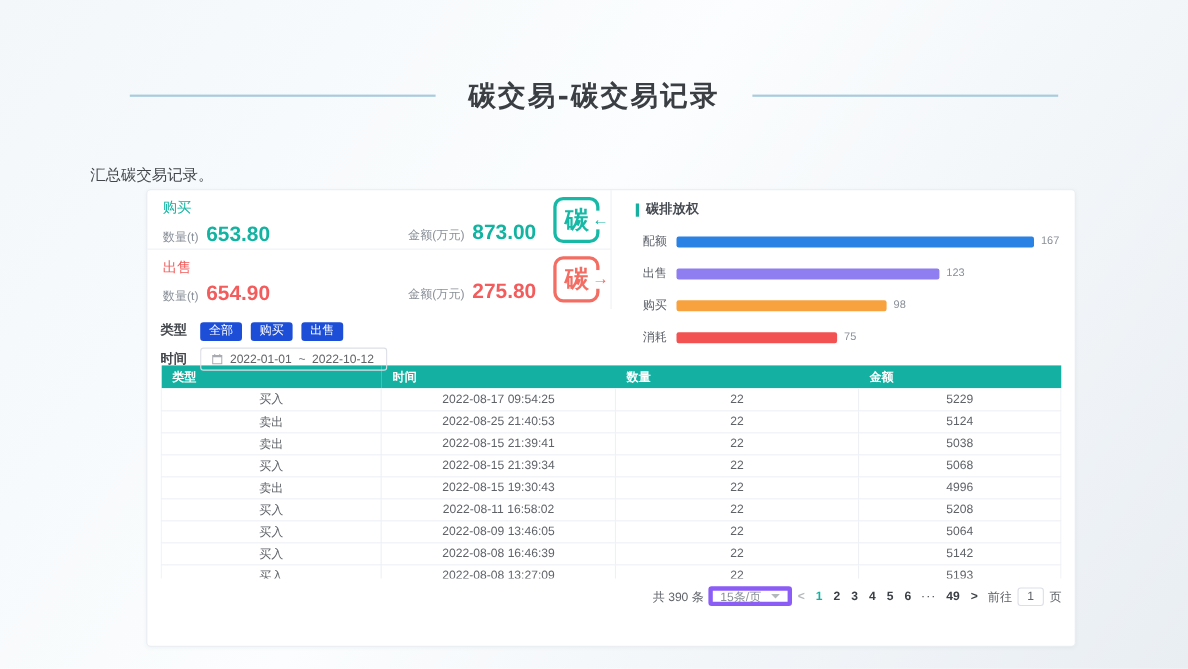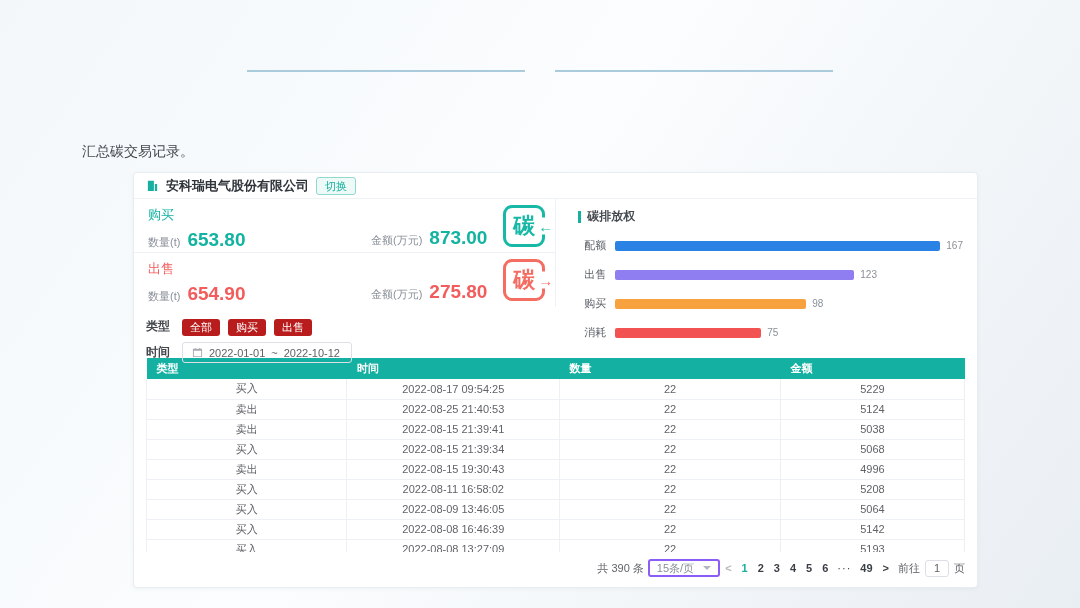--- a/index.html
+++ b/index.html
@@ -4,21 +4,21 @@
 <style>
   * { margin:0; padding:0; box-sizing:border-box; }
   html,body { width:1080px; height:608px; overflow:hidden;
     font-family:"Liberation Sans","DejaVu Sans",sans-serif; }
   body { background:linear-gradient(125deg,#f3f7fa 0%,#fbfdfe 45%,#e9eef3 100%); position:relative; }
 
   
   .title-row { position:absolute; top:70px; left:0; right:0; display:flex; align-items:center; justify-content:center; gap:30px; }
   .title-line { width:278px; height:2px; background:#a9cbdc; }
   .slide-title { font-family:"DejaVu Serif","Liberation Serif",serif; font-weight:bold; font-size:25px; color:#3b3e42; letter-spacing:2px; }
-  .subtitle { position:absolute; left:82px; top:143px; font-size:14px; color:#43474c; }
+  .subtitle { position:absolute; left:82px; top:151px; font-size:14px; color:#43474c; }
 
   
   .card { position:absolute; left:133px; top:172px; width:845px; height:416px; background:#fff; border:1px solid #e8edf2; border-radius:4px; box-shadow:0 1px 4px rgba(60,80,100,.06); }
 
   .card-header { height:26px; padding:0 12px; display:flex; align-items:center; gap:7px; border-bottom:1px solid #eef1f5; }
   .company-name { font-size:13px; font-weight:bold; color:#2f343a; }
   .switch-btn { font-size:11px; color:#17b0a0; background:#eefaf8; border:1px solid #8fd9cf; border-radius:3px; padding:1px 8px; line-height:14px; cursor:pointer; }
 
   .card-body { display:flex; height:108px; }
   .stats { width:423px; border-right:1px solid #eef1f5; }
@@ -43,66 +43,58 @@
   .bars { margin-top:13px; display:flex; flex-direction:column; gap:14px; }
   .bar-row { display:flex; align-items:center; }
   .bar-label { width:36px; text-align:right; margin-right:9px; font-size:11px; color:#5a5e66; flex:none; }
   .bar-fill { height:10px; border-radius:2px; flex:none; }
   .bar-value { margin-left:6px; font-size:10px; color:#8a9099; }
 
   
   .filters { padding:10px 12px 0; height:51px; }
   .filter-row { display:flex; align-items:center; margin-bottom:6px; }
   .filter-label { width:36px; font-size:12px; font-weight:600; color:#43474c; flex:none; }
-  .type-btn { background:#b91c1c; color:#fff; border:none; font-size:11px; padding:2px 8px; border-radius:3px; margin-right:8px; line-height:13px; cursor:pointer; }
+  .type-btn { background:#1d4ed8; color:#fff; border:none; font-size:11px; padding:2px 8px; border-radius:3px; margin-right:8px; line-height:13px; cursor:pointer; }
   .date-box { display:flex; align-items:center; border:1px solid #dcdfe6; border-radius:3px; width:170px; height:21px; padding:0 9px; font-size:11px; color:#606266; gap:4px; }
   .date-box .dval { flex:1; text-align:center; }
 
   
   .table-wrap { margin:0 12px; height:194px; overflow:hidden; }
   table { width:100%; border-collapse:collapse; }
   th { background:#14b1a2; color:#fff; font-size:11px; font-weight:bold; text-align:left; height:21px; padding:0 10px; }
   td { font-size:11px; color:#5f6368; height:20px; padding:0 10px; border-bottom:1px solid #edf0f4; border-right:1px solid #edf0f4; background:#fff;text-align:center; }
   td:first-child { border-left:1px solid #edf0f4; }
   .col-0{width:24.5%} .col-1{width:26%} .col-2{width:27%} .col-3{width:22.5%}
 
   
   .pagination { margin:7px 12px 0; display:flex; justify-content:flex-end; align-items:center; font-size:11px; color:#5f6368; }
   .pg-total { margin-right:4px; }
-  .pg-size { display:flex; align-items:center; gap:9px; border:2px solid #8b5cf6; border-radius:3px; padding:1px 7px; color:#8a9099; height:18px; cursor:pointer; }
+  .pg-size { display:flex; align-items:center; gap:9px; border:4px solid #8b5cf6; border-radius:3px; padding:1px 7px; color:#8a9099; height:18px; cursor:pointer; }
   .pg-caret { width:0; height:0; border-left:4px solid transparent; border-right:4px solid transparent; border-top:4px solid #b4b7bc; display:inline-block; }
   .pg-arrow { padding:0 5px; color:#b4b7bc; font-weight:bold; cursor:pointer; }
   .pg-arrow.next { color:#3a3f45; }
   .pg-pages { display:flex; align-items:center; }
   .pg-page { padding:0 5px; font-weight:600; color:#3a3f45; cursor:pointer; }
   .pg-page.active { color:#17b0a0; }
   .pg-ellipsis { padding:0 4px; color:#3a3f45; letter-spacing:1px; }
   .pg-goto { display:flex; align-items:center; gap:5px; margin-left:4px; }
   .pg-input { width:24px; height:17px; border:1px solid #dcdfe6; border-radius:3px; text-align:center; font-size:11px; color:#5f6368; }
 </style>
 </head>
 <body>
 
 <div class="title-row">
   <div class="title-line"></div>
+  <div class="slide-title">碳交易-碳交易记录</div>
   <div class="title-line"></div>
 </div>
 <div class="subtitle">汇总碳交易记录。</div>
 
 <div class="card">
 
-  <div class="card-header">
-    <span style="display:flex;">
-      <svg width="13" height="13" viewBox="0 0 14 14">
-          <path fill="#17b0a0" d="M2 13V2h6.5v11H2zm1.6-9.2h1.3v1.3H3.6V3.8zm2.3 0h1.3v1.3H5.9V3.8zM3.6 6.3h1.3v1.3H3.6V6.3zm2.3 0h1.3v1.3H5.9V6.3zM3.6 8.8h1.3v1.3H3.6V8.8zm2.3 0h1.3v1.3H5.9V8.8zM9.5 13V5.5H12V13H9.5z"></path>
-        </svg>
-    </span>
-    <span class="company-name">安科瑞电气股份有限公司</span>
-    <button class="switch-btn">切换</button>
-  </div>
 
   <div class="card-body">
     <div class="stats">
       <div class="stat-row buy">
         <div class="stat-label">购买</div>
         <div class="vgroup">
           <span class="mini-label">数量(t)</span>
           <span class="stat-value">653.80</span>
         </div>
         <div class="vgroup amount">

